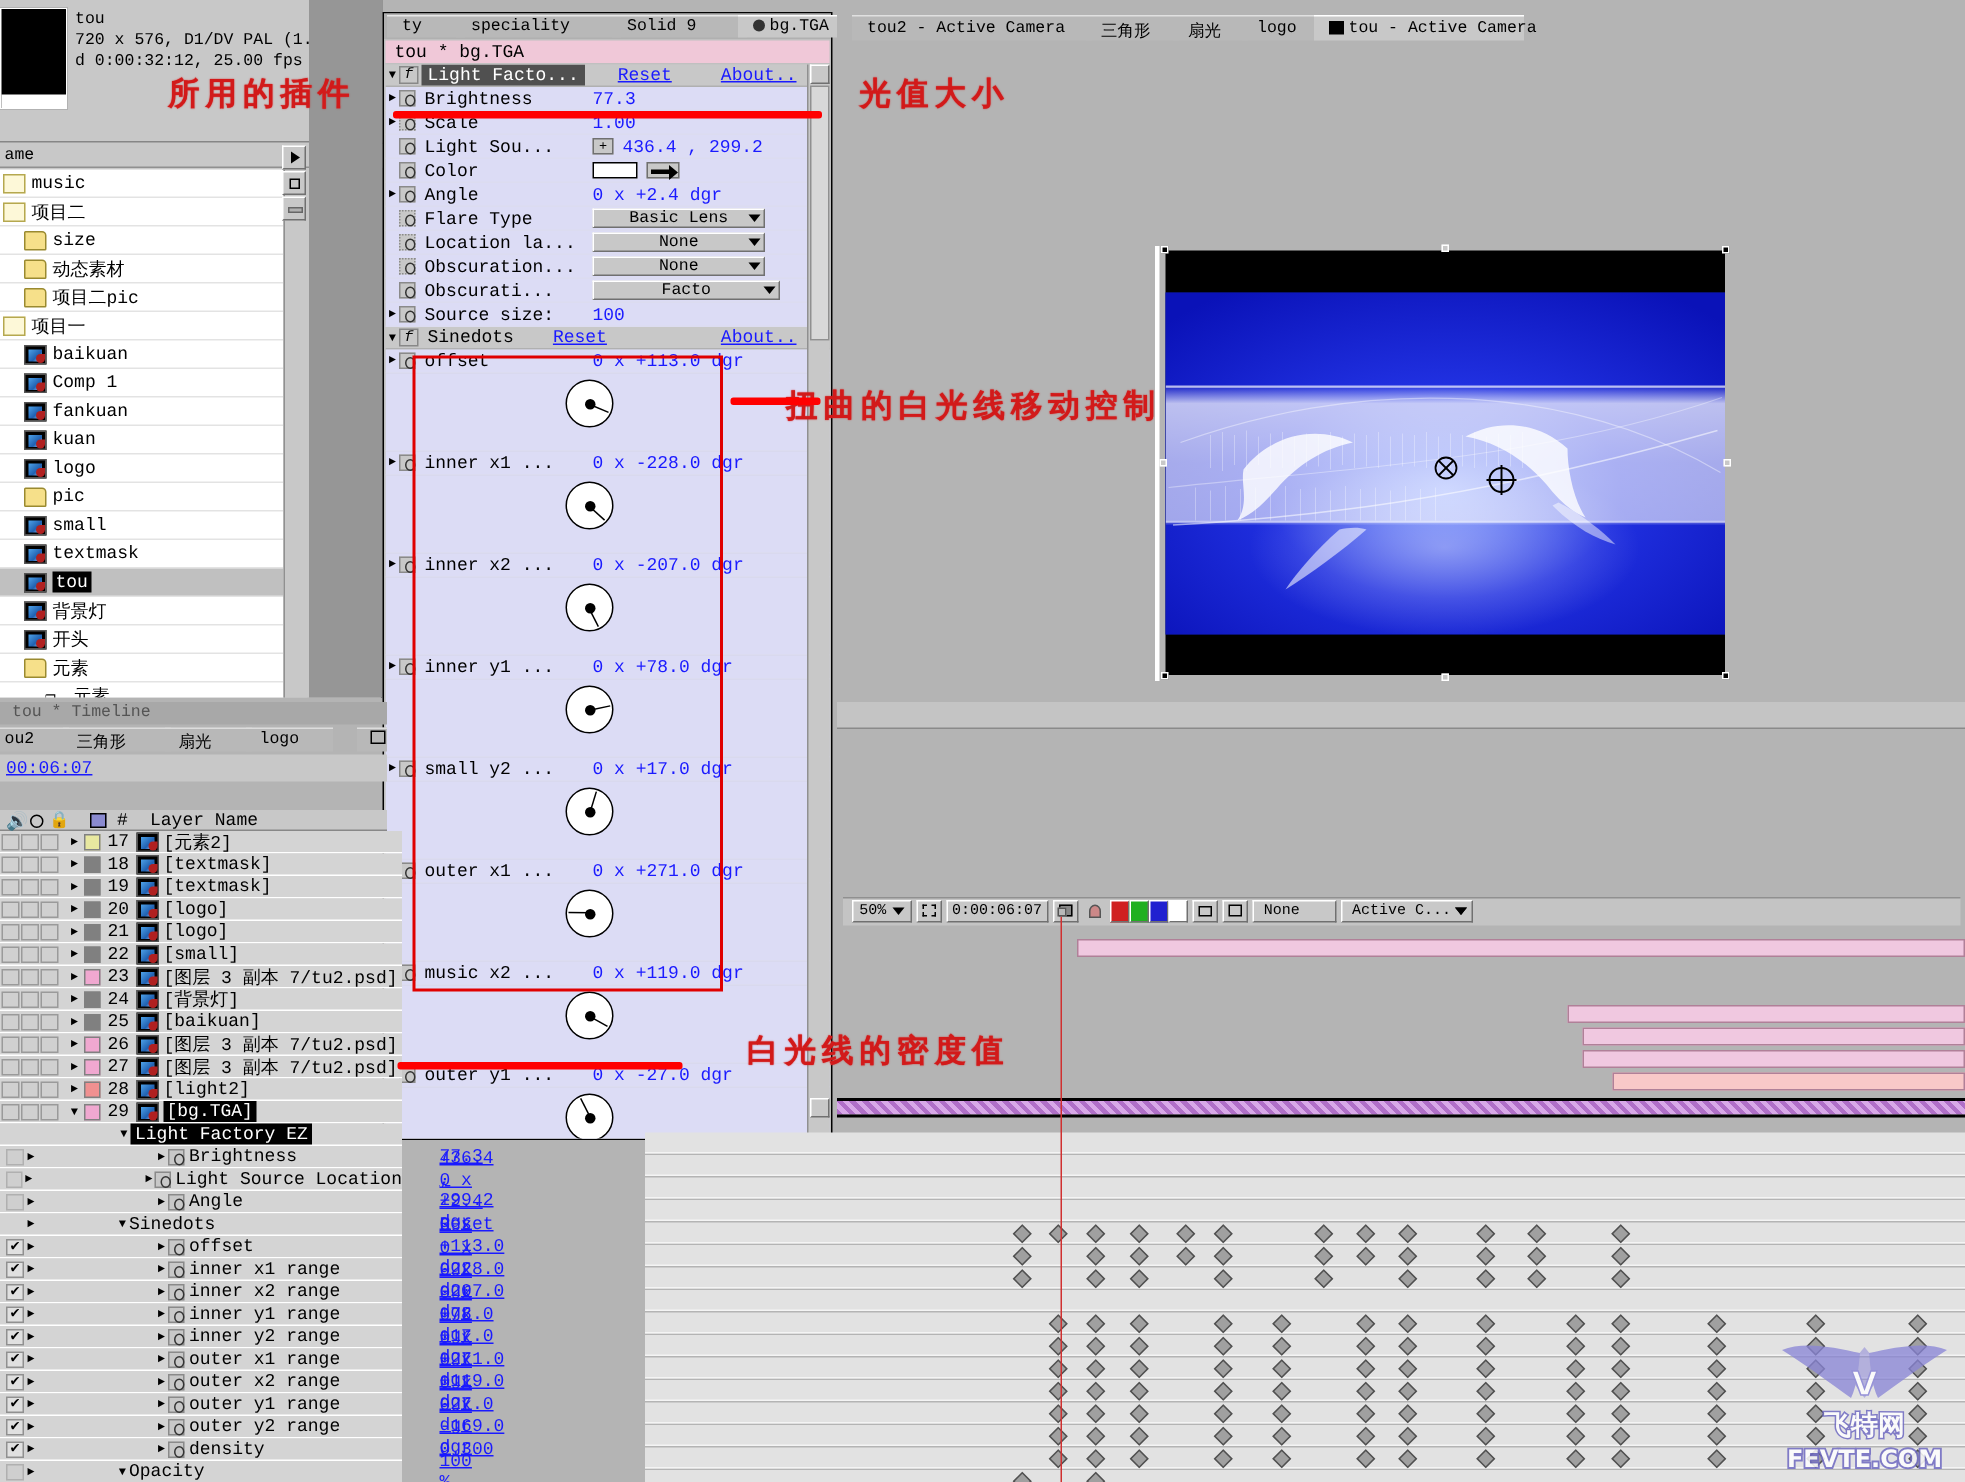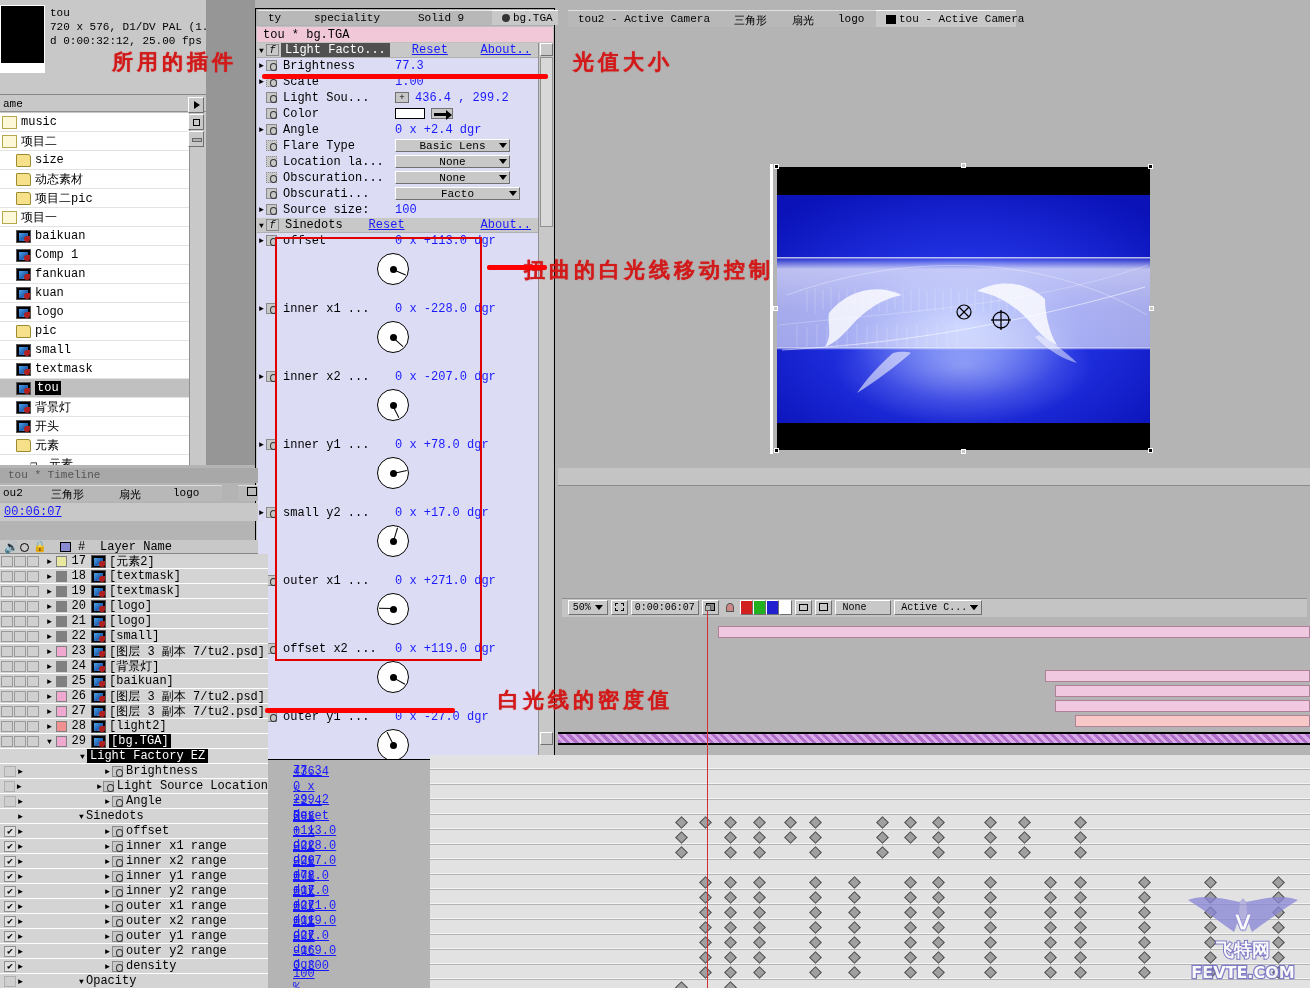--- a/index.html
+++ b/index.html
@@ -437,21 +437,21 @@
         <div class="dial">
           <div class="hand" style="transform: rotate(181deg);"></div>
           <div class="hub"></div>
         </div>
       </div>
       <div class="fx-row">
         <span style="display:flex;align-items:center;width:24px;">
           <span class="tri">►</span>
           <span class="stopw"></span>
         </span>
-        <span class="pname">offset x2 ...</span>
+        <span class="pname">music x2 ...</span>
         <span class="pval" style="margin-left: 2px;">0 x +119.0 dgr</span>
       </div>
       <div class="dial-row">
         <div class="dial">
           <div class="hand" style="transform: rotate(29deg);"></div>
           <div class="hub"></div>
         </div>
       </div>
       <div class="fx-row">
         <span style="display:flex;align-items:center;width:24px;">

